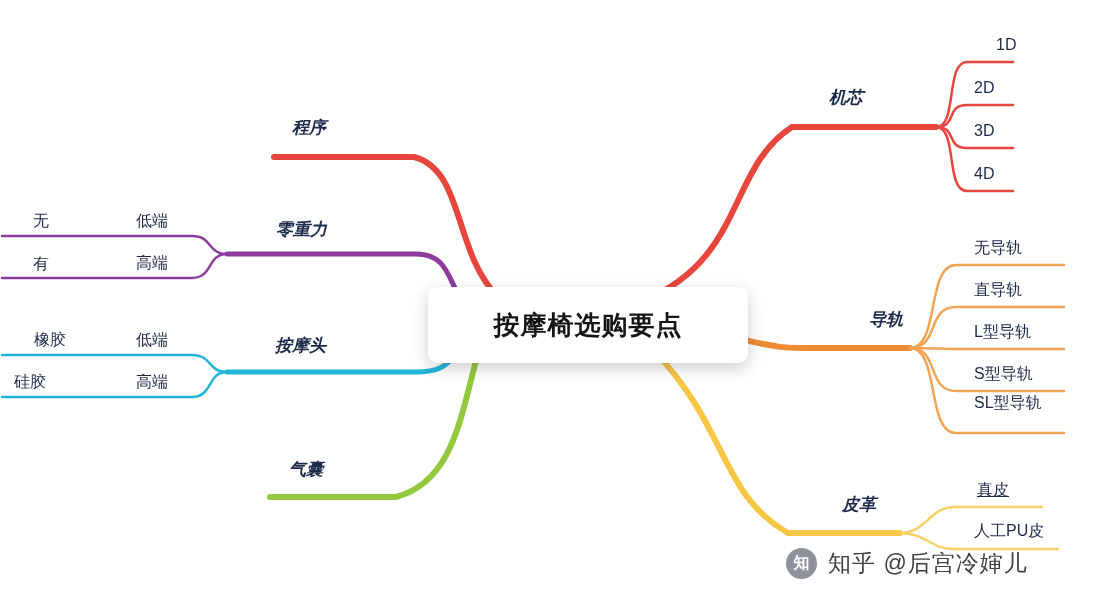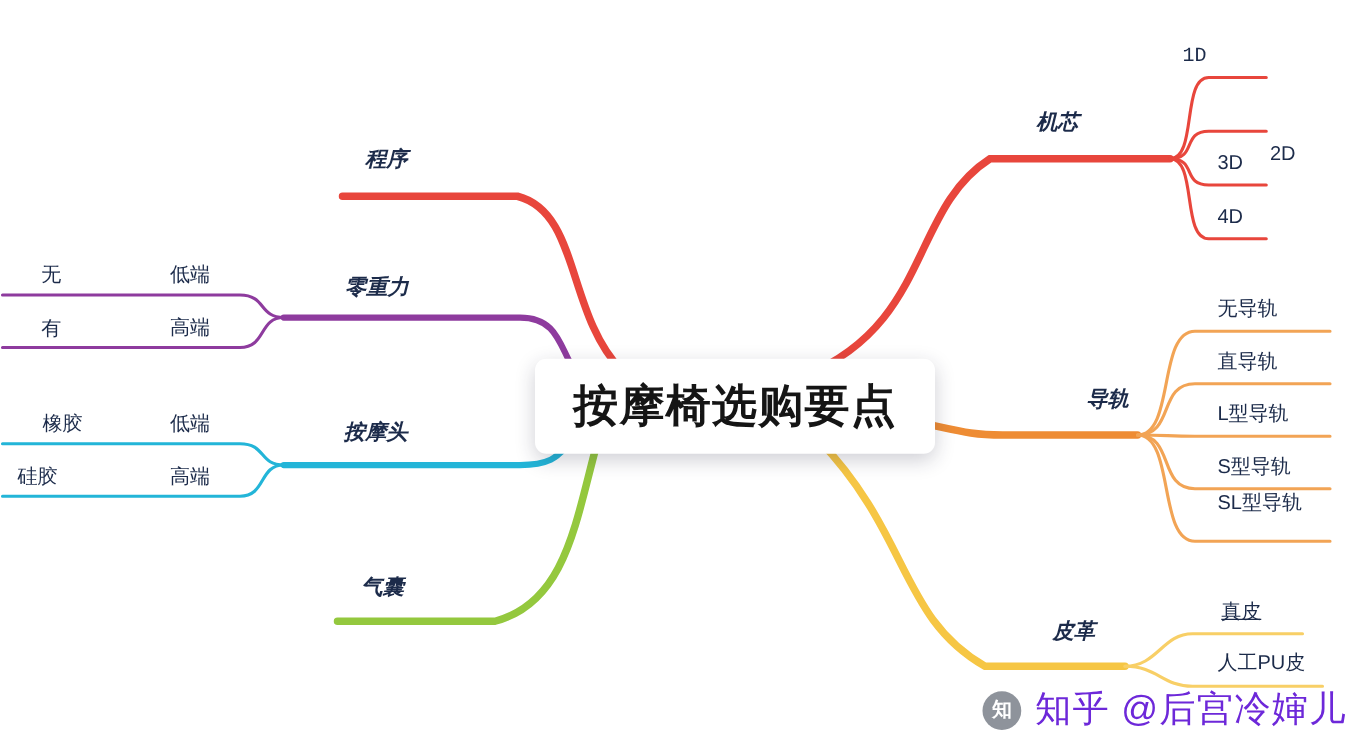--- a/index.html
+++ b/index.html
@@ -24,21 +24,21 @@
     position:absolute;
     left:428px;top:287px;
     width:320px;height:76px;
     background:#ffffff;
     border-radius:9px;
     box-shadow:0 5px 16px rgba(30,30,60,0.22);
     display:flex;align-items:center;justify-content:center;
     z-index:3;
   }
   .center-box .center-label{
-    font-size:36px;
+    font-size:26px;
     font-weight:700;
     color:#151515;
     letter-spacing:1px;
   }
   .node{
     position:absolute;
     color:#1c2b4a;
     white-space:nowrap;
     line-height:1.15;
     z-index:2;
@@ -55,22 +55,22 @@
     width:31px;height:31px;
     border-radius:50%;
     background:#8e939b;
     color:#ffffff;
     font-size:16px;font-weight:700;
     display:flex;align-items:center;justify-content:center;
     flex:0 0 auto;
   }
   .wm-text{
     margin-left:11px;
-    font-size:29px;
-    color:#6d28d9;
+    font-size:23px;
+    color:#404040;
     letter-spacing:1px;
     white-space:nowrap;
   }
 </style>
 </head>
 <body>
 
 <div class="stage">
 
   <svg class="map-svg" viewBox="0 0 1097 602">
@@ -103,22 +103,22 @@
     <path d="M 227,372 C 207,372 213,397 192,397 L 2,397" stroke-width="2.5" stroke="#23b5d8"></path>
 
     <path d="M 477,357 C 460,420 452,482 396,497 L 270,497" stroke-width="6" stroke="#94c83e"></path>
   </svg>
 
   <div class="center-box">
     <span class="center-label">按摩椅选购要点</span>
   </div>
 
   <span class="node main" style="left:829px;top:88px;">机芯</span>
-  <span class="node leaf" style="left:946px;top:36px;font-family:Liberation Mono, monospace;">1D</span>
-  <span class="node leaf" style="left:1016px;top:79px;margin-top:36px;">2D</span>
+  <span class="node leaf" style="left:996px;top:36px;">1D</span>
+  <span class="node leaf" style="left:974px;top:79px;">2D</span>
   <span class="node leaf" style="left:974px;top:122px;">3D</span>
   <span class="node leaf" style="left:974px;top:165px;">4D</span>
 
   <span class="node main" style="left:837px;top:310px;margin-left:32px;">导轨</span>
   <span class="node leaf" style="left:974px;top:239px;">无导轨</span>
   <span class="node leaf" style="left:974px;top:281px;">直导轨</span>
   <span class="node leaf" style="left:974px;top:323px;">L型导轨</span>
   <span class="node leaf" style="left:974px;top:365px;">S型导轨</span>
   <span class="node leaf" style="left:974px;top:394px;">SL型导轨</span>
 

